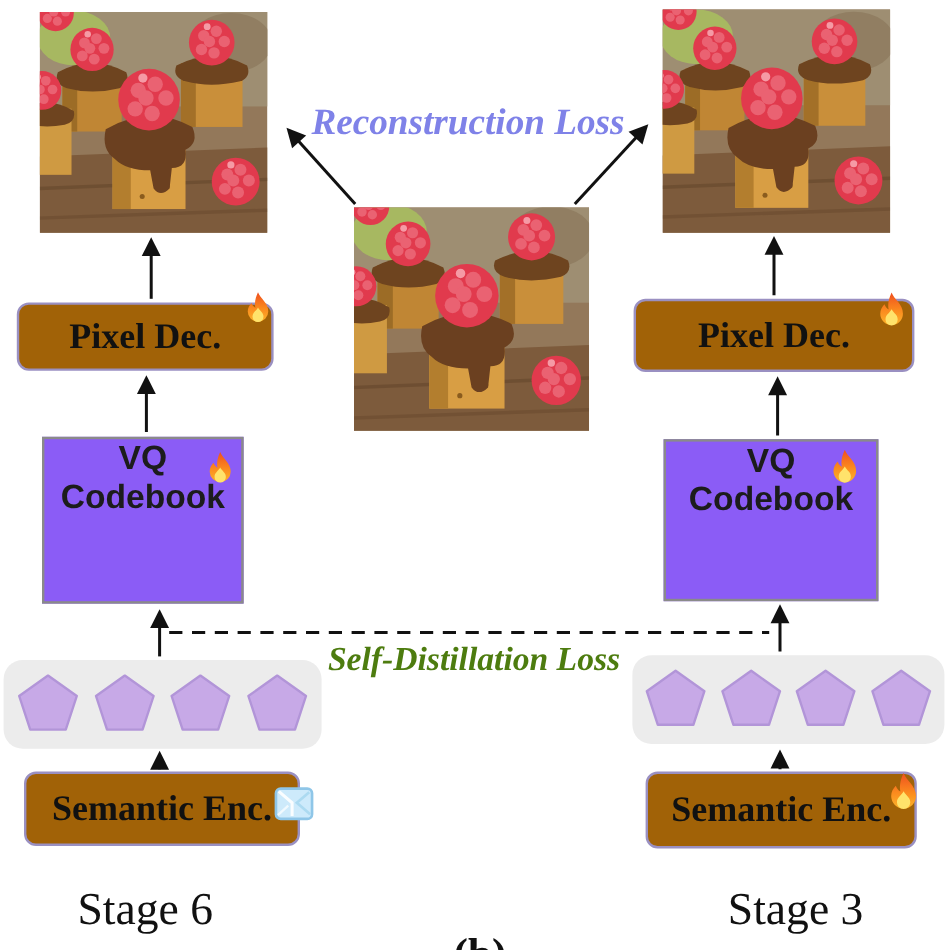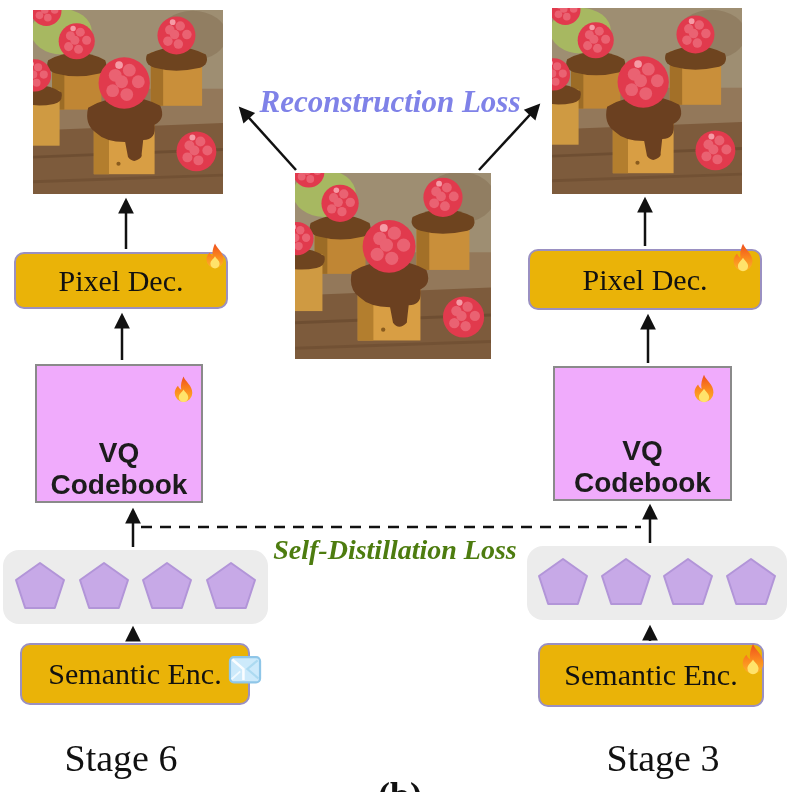--- a/index.html
+++ b/index.html
@@ -1,23 +1,23 @@
 <!DOCTYPE html>
 <html><head>
 <meta charset="utf-8">
 <style>
   html,body{margin:0;padding:0;background:#fff;}
   .canvas{position:relative;width:792px;height:792px;background:#ffffff;overflow:hidden;
           font-family:"Liberation Serif",serif;color:#111;padding-left:13px;}
   .photo{position:absolute;display:block;}
   .label-center{position:absolute;text-align:center;}
-  .module{position:absolute;background:#eab308;border:2px solid #9a90c2;border-radius:10px;
-          display:flex;align-items:center;justify-content:center;font-size:30px;box-sizing:border-box;}
-  .codebook{position:absolute;background:#f0abfc;border:2px solid #8a8a8a;box-sizing:border-box;
-          display:flex;flex-direction:column;align-items:center;justify-content:flex-end;
+  .module{position:absolute;background:#a16207;border:2px solid #9a90c2;border-radius:10px;
+          display:flex;align-items:center;justify-content:center;font-size:30px;box-sizing:border-box;font-weight:bold;}
+  .codebook{position:absolute;background:#8b5cf6;border:2px solid #8a8a8a;box-sizing:border-box;
+          display:flex;flex-direction:column;align-items:center;justify-content:flex-start;
           font-family:"Liberation Sans",sans-serif;font-weight:bold;font-size:28px;line-height:1.15;color:#1c1c1c;}
   .tray{position:absolute;background:#ececec;border-radius:16px;display:flex;
           justify-content:space-evenly;align-items:center;box-sizing:border-box;}
   .loss{position:absolute;text-align:center;font-style:italic;font-weight:bold;}
   #recon-label{left:244px;top:84px;width:292px;font-size:31px;color:#7f82e8;}
   #selfdist-label{left:258px;top:534px;width:274px;font-size:28px;color:#4d7c0f;}
   #img-s1{left:33px;top:10px;width:190px;height:184px;}
   #img-in{left:295px;top:173px;width:196px;height:186px;}
   #img-s2{left:552px;top:8px;width:190px;height:186px;}
   #pixdec-1{left:14px;top:252px;width:214px;height:57px;}

